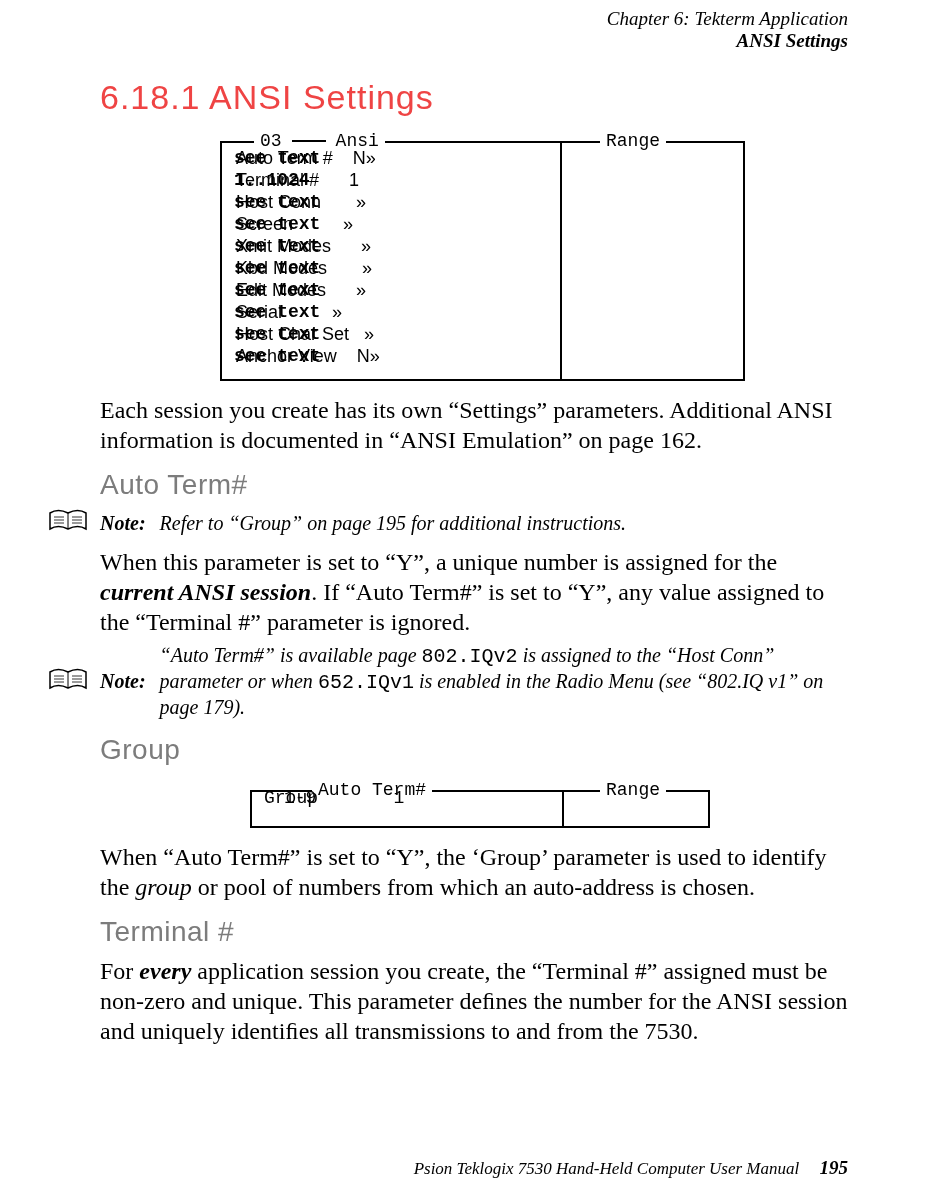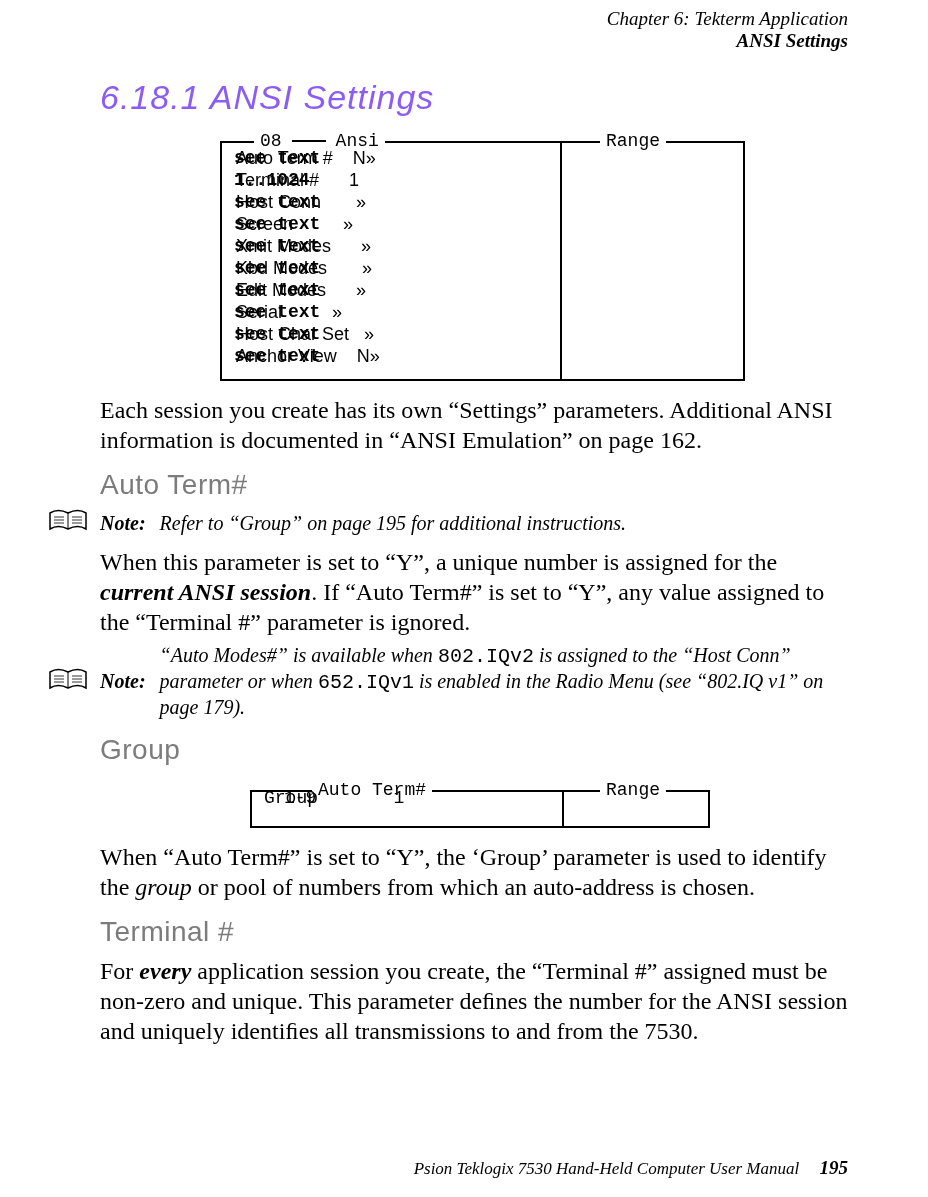--- a/index.html
+++ b/index.html
@@ -1,20 +1,20 @@
 <!DOCTYPE html>
 <html><head>
 <meta charset="utf-8">
 <style>
   html,body{margin:0;padding:0;background:#fff;color:#000;}
   .page{width:928px;height:1197px;position:relative;margin:0 auto;font-family:"Times New Roman",serif;}
   .hdr{position:absolute;top:8px;right:80px;text-align:right;font-style:italic;font-size:19px;line-height:1.15;}
   .hdr .l2{font-weight:bold;}
   .content{position:absolute;left:100px;right:80px;top:78px;}
-  .h1{font-family:"Arial Narrow","Helvetica Neue",Arial,sans-serif;font-stretch:condensed;font-size:34px;color:#8b5cf6;letter-spacing:1px;margin:0 0 14px 0;font-style:italic;}
+  .h1{font-family:"Arial Narrow","Helvetica Neue",Arial,sans-serif;font-stretch:condensed;font-size:34px;color:#ef4444;letter-spacing:1px;margin:0 0 14px 0;}
   .h2{font-family:"Arial Narrow","Helvetica Neue",Arial,sans-serif;font-stretch:condensed;font-size:28px;color:#7c7c7c;letter-spacing:0.5px;margin:14px 0 6px 0;}
   .para{font-size:24px;line-height:1.25;margin:8px 0 0 0;}
   .note-row{display:flex;align-items:center;margin:6px 0 2px 0;}
   .note-icon{flex:0 0 auto;margin-left:-52px;margin-right:12px;margin-top:2px;}
   .note-lbl{font-weight:bold;font-style:italic;font-size:20px;margin-right:14px;flex:0 0 auto;}
   .note-txt{font-style:italic;font-size:20px;line-height:1.25;}
   .mono{font-family:"Courier New",monospace;font-style:normal;}
   .bi{font-weight:bold;font-style:italic;}
   .em{font-style:italic;}
   
@@ -47,21 +47,21 @@
     <div class="l2">ANSI Settings</div>
   </div>
 
   <div class="content">
     <div class="h1">6.18.1  ANSI Settings</div>
 
     <div class="frameset">
       <div class="box-main"></div>
       <div class="box-side"></div>
       <div class="legend leg1">
-        <span>08</span>
+        <span>03</span>
         <svg class="dash" width="34" height="8">
             <line x1="0" y1="4" x2="34" y2="4" stroke="#000" stroke-width="2"></line>
           </svg>
         <span>Ansi</span>
       </div>
       <div class="legend leg2">
         <span>Range</span>
       </div>
       <div class="rows" id="rows-main">Auto Term #    N»
 Terminal #      1
@@ -118,21 +118,21 @@
             <line x1="6" y1="8" x2="16" y2="8" stroke="#000" stroke-width="0.8"></line>
             <line x1="6" y1="11" x2="16" y2="11" stroke="#000" stroke-width="0.8"></line>
             <line x1="6" y1="14" x2="16" y2="14" stroke="#000" stroke-width="0.8"></line>
             <line x1="24" y1="8" x2="34" y2="8" stroke="#000" stroke-width="0.8"></line>
             <line x1="24" y1="11" x2="34" y2="11" stroke="#000" stroke-width="0.8"></line>
             <line x1="24" y1="14" x2="34" y2="14" stroke="#000" stroke-width="0.8"></line>
           </svg>
       </span>
       <span class="note-lbl">Note:</span>
       <span class="note-txt">
-        <span>“Auto Modes#” is available when </span><span class="mono">802.IQv2</span><span> is assigned to the “Host Conn” parameter or when </span><span class="mono">652.IQv1</span><span> is enabled in the Radio Menu (see “802.IQ v1” on page 179).</span>
+        <span>“Auto Term#” is available page </span><span class="mono">802.IQv2</span><span> is assigned to the “Host Conn” parameter or when </span><span class="mono">652.IQv1</span><span> is enabled in the Radio Menu (see “802.IQ v1” on page 179).</span>
       </span>
     </div>
 
     <div class="h2">Group</div>
 
     <div class="frameset2">
       <div class="box2-main"></div>
       <div class="box2-side"></div>
       <div class="legend leg3">
         <span>Auto Term#</span>

